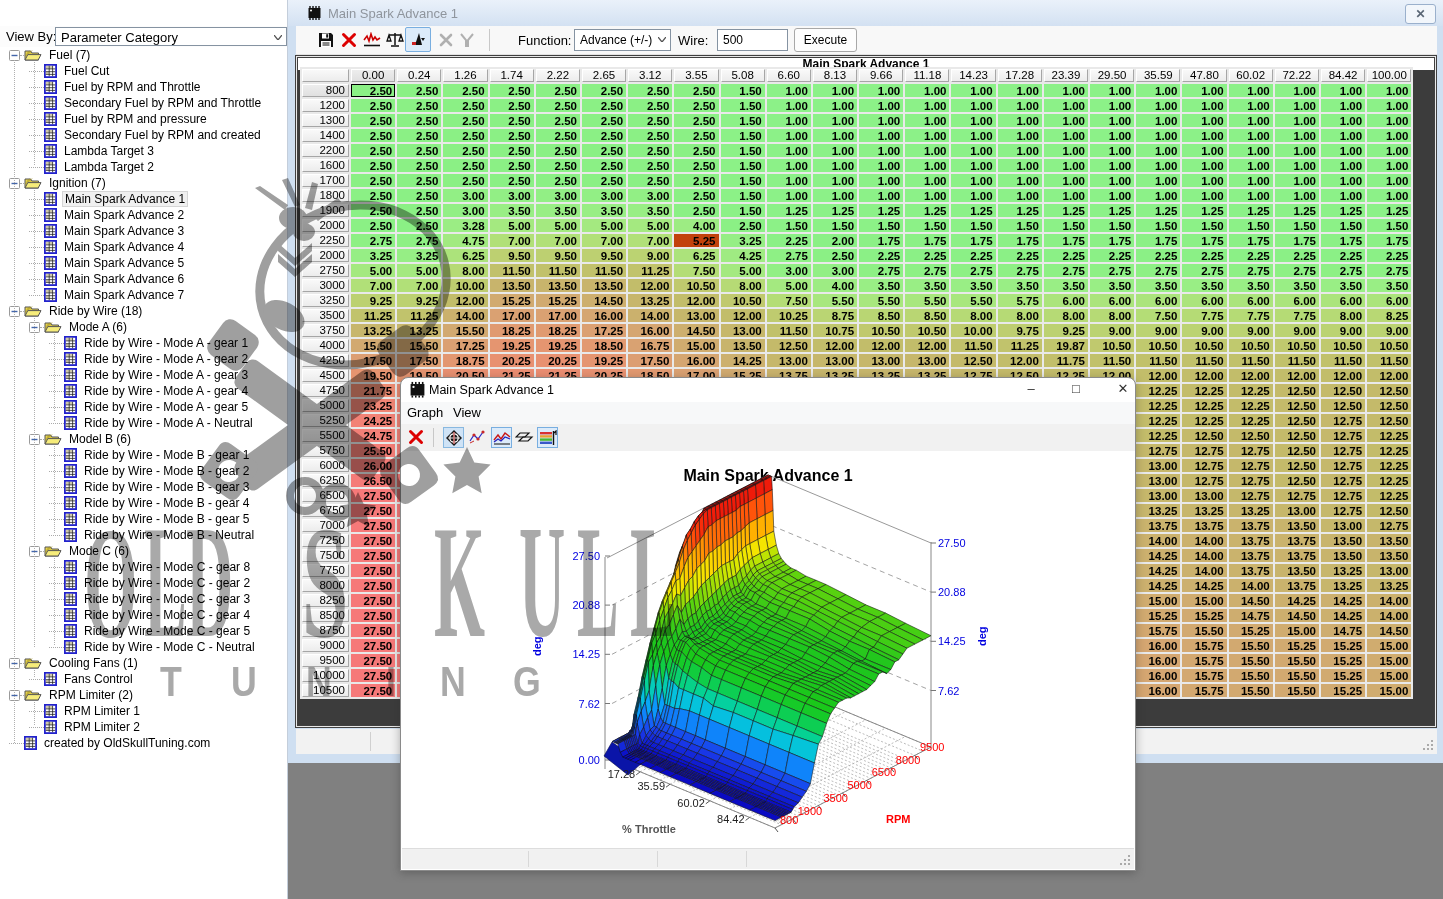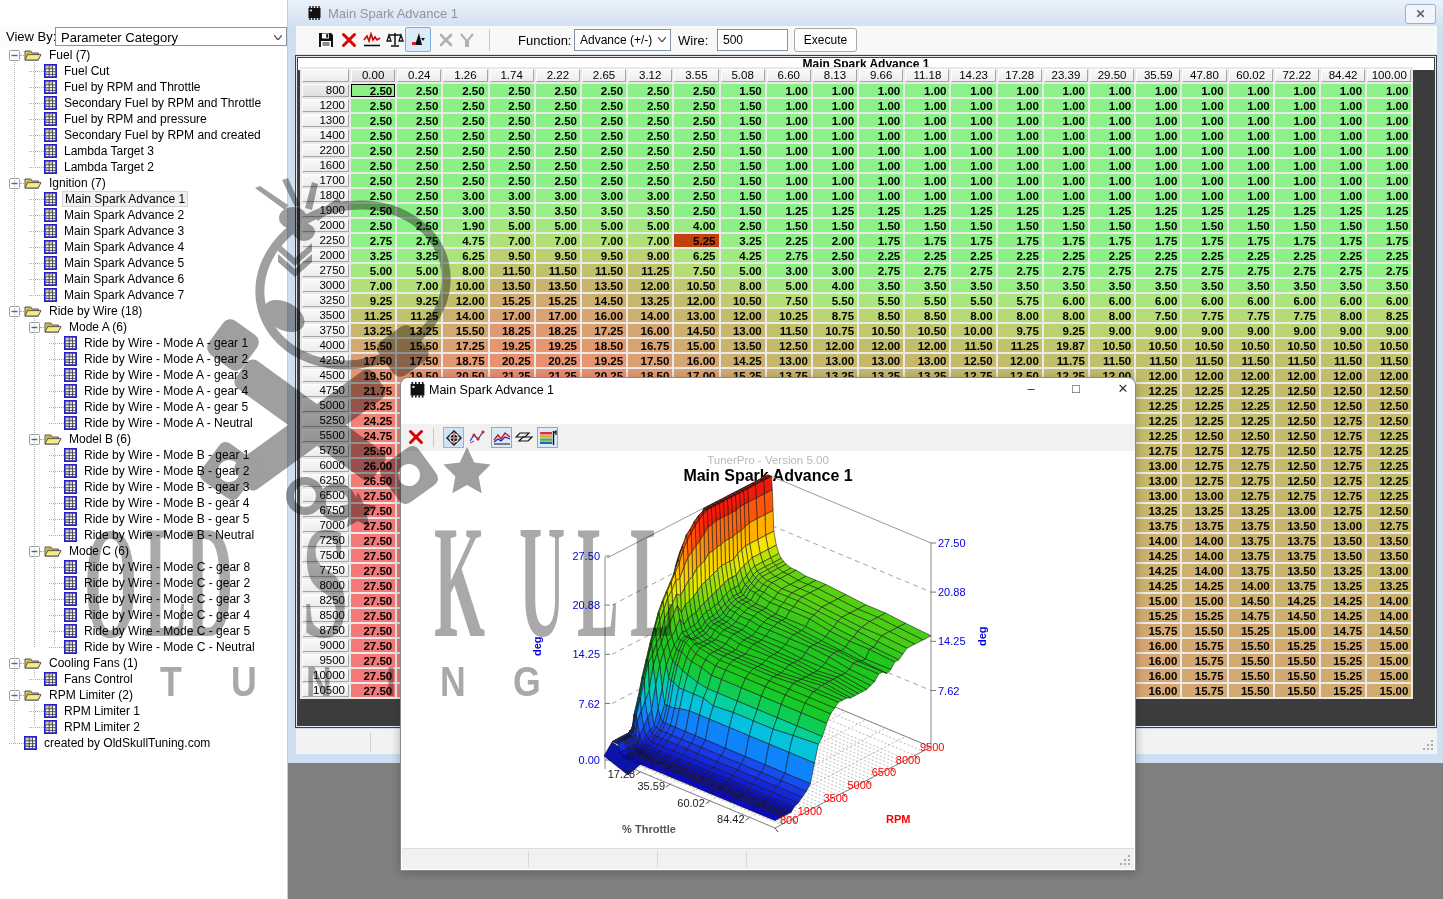--- a/index.html
+++ b/index.html
@@ -401,21 +401,21 @@
               <td style="background:#8cf188">1.25</td>
               <td style="background:#8cf188">1.25</td>
               <td style="background:#8cf188">1.25</td>
               <td style="background:#8cf188">1.25</td>
               <td style="background:#8cf188">1.25</td>
             </tr>
             <tr>
               <td class="hr">2000</td>
               <td style="background:#8bf085">2.50</td>
               <td style="background:#8bf085">2.50</td>
-              <td style="background:#9bed84">1.90</td>
+              <td style="background:#9bed84">3.28</td>
               <td style="background:#a4e980">5.00</td>
               <td style="background:#a4e980">5.00</td>
               <td style="background:#a4e980">5.00</td>
               <td style="background:#a4e980">5.00</td>
               <td style="background:#9dec83">4.00</td>
               <td style="background:#8bf085">2.50</td>
               <td style="background:#8cf187">1.50</td>
               <td style="background:#8cf187">1.50</td>
               <td style="background:#8cf187">1.50</td>
               <td style="background:#8cf187">1.50</td>
@@ -1859,20 +1859,24 @@
         <span class="chip" style="transform:scale(1.15)"><svg width="17" height="14" viewBox="0 0 17 14">
             <rect x="2.5" y="2" width="12" height="10" fill="#111"></rect>
             <path d="M4 0v2M7 0v2M10 0v2M13 0v2M4 12v2M7 12v2M10 12v2M13 12v2" stroke="#111" stroke-width="1.4"></path>
             <circle cx="5" cy="4.5" r="1" fill="#fff"></circle>
           </svg></span>
         <span class="cap">Main Spark Advance 1</span>
       </div>
     <div id="gwb" style="left:622px">–</div>
     <div id="gwb" style="left:667px">□</div>
     <div id="gwb" style="left:714px">✕</div>
+    <div id="gmenu">
+        <span style="left:6px">Graph</span>
+        <span style="left:52px">View</span>
+      </div>
     <div id="gtool">
       <span class="gb" style="left:7px;padding-top:2px"><svg width="16" height="16" viewBox="0 0 16 16">
             <path d="M2.5 2.5 L13.5 13.5 M13.5 2.5 L2.5 13.5" stroke="#dd0000" stroke-width="3" stroke-linecap="round"></path>
           </svg></span>
       <span class="gb" style="left:32px;width:1px;background:#c8c8c8;top:4px;height:19px"></span>
       <span class="gb" style="left:42px;background:#cfe3f6;border:1px solid #88b8e0;padding:1px 0 0 1px"><svg width="18" height="18" viewBox="0 0 18 18">
             <path d="M9 1 L17 9 L9 17 L1 9 Z" fill="#181818"></path>
             <circle cx="9" cy="9" r="4.2" fill="none" stroke="#fff" stroke-width="1.3"></circle>
             <path d="M9 3v12 M3 9h12" stroke="#e8e8e8" stroke-width="1.1"></path>
             <path d="M9 3v12" stroke="#d04040" stroke-width="1"></path>
@@ -1895,21 +1899,20 @@
           </svg></span>
       <span class="gb" style="left:136px;border:1px solid #78aee0;background:#dcebfa;padding:2px 0 0 1px"><svg width="18" height="16" viewBox="0 0 18 16">
             <rect x="1" y="2" width="12" height="2.4" fill="#d83030"></rect>
             <rect x="1" y="5.2" width="12" height="2.4" fill="#e8a030"></rect>
             <rect x="1" y="8.4" width="12" height="2.4" fill="#48b830"></rect>
             <rect x="1" y="11.6" width="12" height="2.4" fill="#3858c8"></rect>
             <path d="M14.5 1 v14" stroke="#111" stroke-width="1.4"></path>
             <path d="M15 3 l2 -2 v4" fill="none" stroke="#111" stroke-width="1.2"></path>
           </svg></span>
     </div>
-    <div id="gver">TunerPro - Version 5.00</div>
     <div id="gcap">Main Spark Advance 1</div>
     <svg id="g3d" width="736" height="494" viewBox="400 377 736 494" font-family="Liberation Sans, sans-serif" font-size="11px">
         <path d="M611.0 759.0 L767.0 678.0 M611.4 759.2 L767.4 678.2 M613.1 759.9 L769.1 678.9 M613.8 760.2 L769.8 679.2 M614.6 760.5 L770.6 679.5 M615.3 760.8 L771.3 679.8 M616.1 761.1 L772.1 680.1 M616.8 761.4 L772.8 680.4 M619.3 762.5 L775.3 681.5 M621.8 763.5 L777.8 682.5 M624.3 764.5 L780.3 683.5 M626.7 765.6 L782.7 684.6 M629.2 766.6 L785.2 685.6 M634.2 768.7 L790.2 687.7 M639.2 770.8 L795.2 689.8 M649.1 774.9 L805.1 693.9 M659.1 779.1 L815.1 698.1 M669.0 783.2 L825.0 702.2 M688.9 791.5 L844.9 710.5 M708.8 799.8 L864.8 718.8 M728.7 808.1 L884.7 727.1 M748.6 816.4 L904.6 735.4 M774.0 827.0 L930.0 746.0 M611.0 759.0 L774.0 827.0 M617.4 755.7 L780.4 823.7 M619.0 754.8 L782.0 822.8 M620.6 754.0 L783.6 822.0 M622.3 753.2 L785.3 821.2 M623.9 752.3 L786.9 820.3 M625.5 751.5 L788.5 819.5 M627.1 750.6 L790.1 818.6 M628.7 749.8 L791.7 817.8 M630.3 749.0 L793.3 817.0 M634.3 746.9 L797.3 814.9 M638.3 744.8 L801.3 812.8 M642.4 742.7 L805.4 810.7 M646.4 740.6 L809.4 808.6 M650.4 738.5 L813.4 806.5 M654.4 736.5 L817.4 804.5 M658.4 734.4 L821.4 802.4 M662.5 732.3 L825.5 800.3 M666.5 730.2 L829.5 798.2 M670.5 728.1 L833.5 796.1 M674.5 726.0 L837.5 794.0 M678.5 723.9 L841.5 791.9 M682.6 721.8 L845.6 789.8 M686.6 719.8 L849.6 787.8 M690.6 717.7 L853.6 785.7 M694.6 715.6 L857.6 783.6 M698.6 713.5 L861.6 781.5 M702.7 711.4 L865.7 779.4 M706.7 709.3 L869.7 777.3 M710.7 707.2 L873.7 775.2 M714.7 705.1 L877.7 773.1 M718.8 703.1 L881.8 771.1 M722.8 701.0 L885.8 769.0 M726.8 698.9 L889.8 766.9 M730.8 696.8 L893.8 764.8 M734.8 694.7 L897.8 762.7 M738.9 692.6 L901.9 760.6 M742.9 690.5 L905.9 758.5 M750.9 686.4 L913.9 754.4 M759.0 682.2 L922.0 750.2 M767.0 678.0 L930.0 746.0" stroke="#ababab" stroke-width="0.8" fill="none" stroke-dasharray="2 2"></path>
         <path d="M611.0 759.0 L774.0 827.0 L930.0 746.0 L767.0 678.0 Z" stroke="#888" stroke-width="1" fill="none"></path>
         <path d="M606 557 L767.0 473.9 L930.0 542.0" stroke="#999" stroke-width="1" fill="none"></path>
         <path d="M611.0 702.5 L767.0 621.5 L930.0 689.5" stroke="#999" stroke-width="0.9" fill="none" stroke-dasharray="5 4"></path>
         <path d="M611.0 653.3 L767.0 572.3 L930.0 640.3" stroke="#999" stroke-width="0.9" fill="none" stroke-dasharray="5 4"></path>
         <path d="M611.0 604.1 L767.0 523.1 L930.0 591.1" stroke="#999" stroke-width="0.9" fill="none" stroke-dasharray="5 4"></path>
         <path d="M604 556 L604 768" stroke="#888" stroke-width="1" fill="none"></path>
         <path d="M604 759.0 h5" stroke="#777" stroke-width="1"></path>

